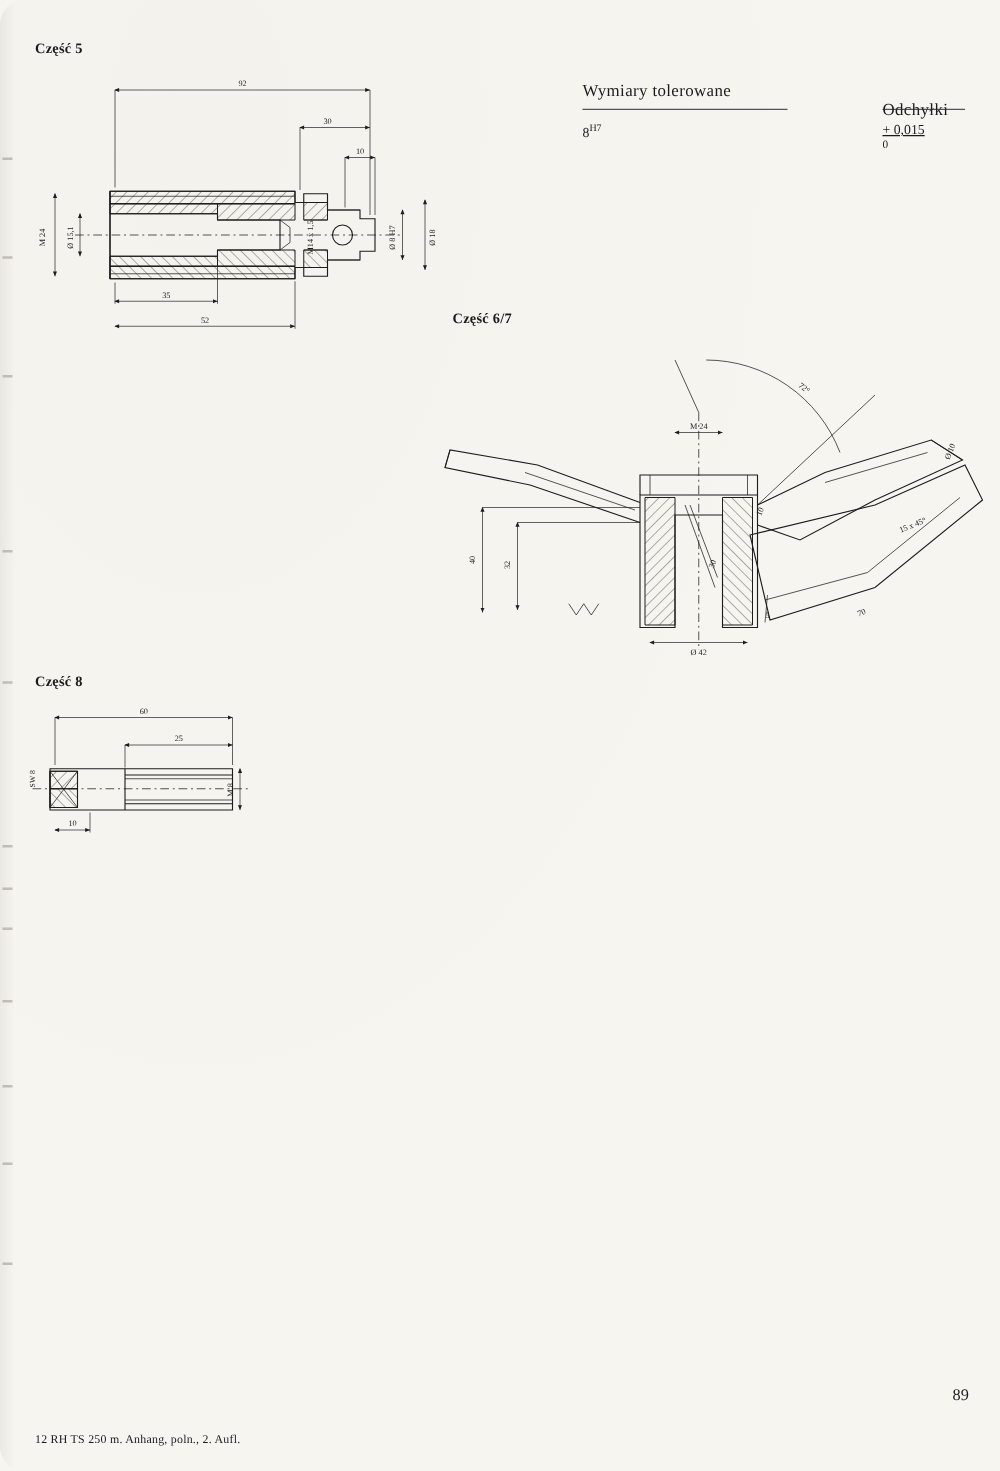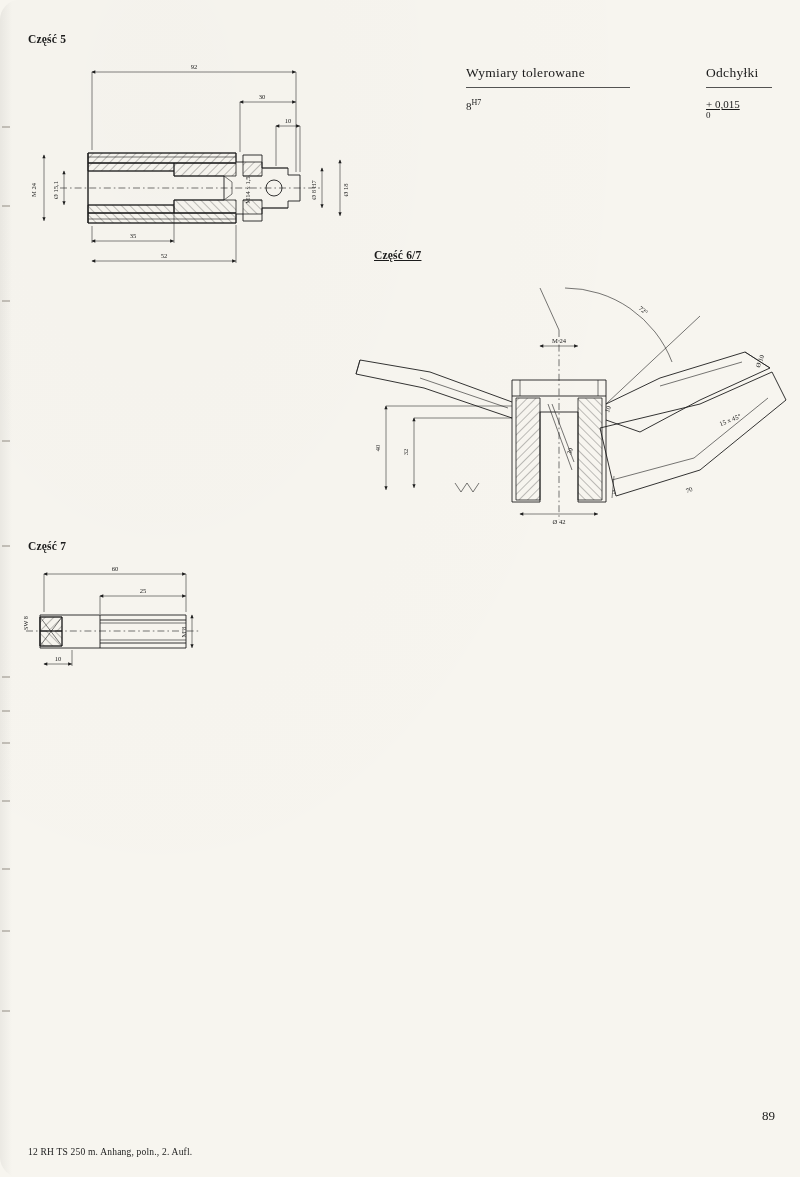--- a/index.html
+++ b/index.html
@@ -55,25 +55,25 @@
       <i style="top:676px"></i>
     <i style="top:710px"></i>
       <i style="top:742px"></i>
       <i style="top:800px"></i>
     <i style="top:868px"></i>
       <i style="top:930px"></i>
       <i style="top:1010px"></i>
   </div>
 
   <div class="lbl" style="left:28px;top:33px;">Część 5</div>
-  <div class="lbl" style="left:374px;top:249px;text-decoration:underline;">Część 6/7</div>
-  <div class="lbl" style="left:28px;top:540px;">Część 7</div>
+  <div class="lbl" style="left:362px;top:249px;">Część 6/7</div>
+  <div class="lbl" style="left:28px;top:540px;">Część 8</div>
 
   <div class="hdr" style="left:466px;top:65px;text-align:right;">Wymiary tolerowane</div>
-  <div class="hdr" style="left:706px;top:65px;font-family:Liberation Serif, serif;">Odchyłki</div>
+  <div class="hdr" style="left:706px;top:80px;font-family:Liberation Serif, serif;">Odchyłki</div>
   <div class="hdr-rule" style="left:466px;top:87px;width:164px;"></div>
   <div class="hdr-rule" style="left:706px;top:87px;width:66px;"></div>
 
   <div class="tol" style="left:466px;top:98px;"><span>8</span><sup>H7</sup></div>
   <div class="tol" style="left:706px;top:98px;text-decoration:underline;">+ 0,015</div>
   <div class="tol" style="left:706px;top:110px;font-size:9px;">0</div>
 
   <div class="footer-left">12  RH TS 250 m. Anhang, poln., 2. Aufl.</div>
   <div class="footer-right">89</div>
 

